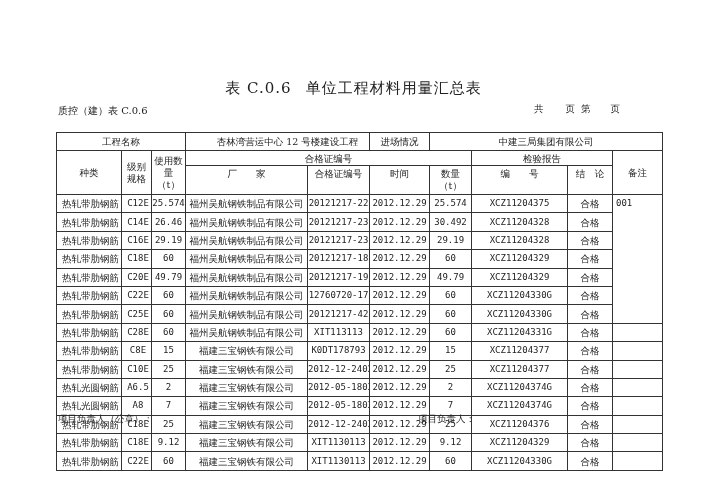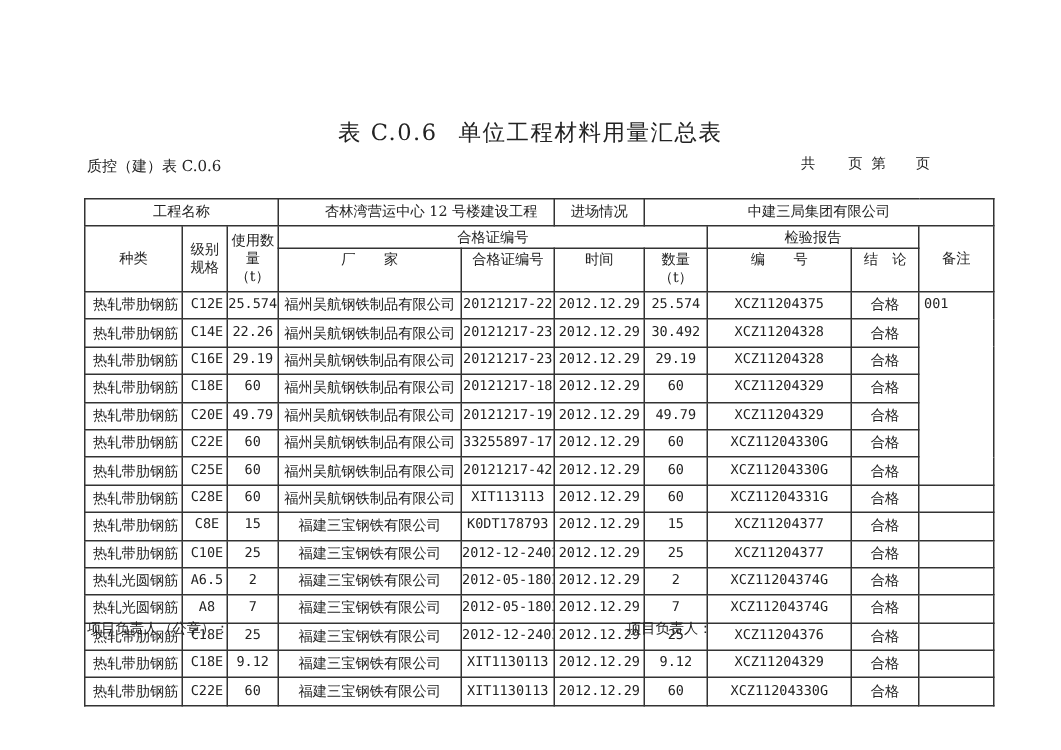--- a/index.html
+++ b/index.html
@@ -101,21 +101,21 @@
         <td class="mono">20121217-22</td>
         <td class="mono">2012.12.29</td>
         <td class="mono">25.574</td>
         <td class="mono">XCZ11204375</td>
         <td>合格</td>
         <td class="remark mono" rowspan="7">001</td>
       </tr>
       <tr class="drow">
         <td class="left">热轧带肋钢筋</td>
         <td class="left mono">C14E</td>
-        <td class="mono">22.26</td>
+        <td class="mono">26.46</td>
         <td>福州吴航钢铁制品有限公司</td>
         <td class="mono">20121217-23</td>
         <td class="mono">2012.12.29</td>
         <td class="mono">30.492</td>
         <td class="mono">XCZ11204328</td>
         <td>合格</td>
       </tr>
       <tr class="drow">
         <td class="left">热轧带肋钢筋</td>
         <td class="left mono">C16E</td>
@@ -147,21 +147,21 @@
         <td class="mono">2012.12.29</td>
         <td class="mono">49.79</td>
         <td class="mono">XCZ11204329</td>
         <td>合格</td>
       </tr>
       <tr class="drow">
         <td class="left">热轧带肋钢筋</td>
         <td class="left mono">C22E</td>
         <td class="mono">60</td>
         <td>福州吴航钢铁制品有限公司</td>
-        <td class="mono">33255897-17</td>
+        <td class="mono">12760720-17</td>
         <td class="mono">2012.12.29</td>
         <td class="mono">60</td>
         <td class="mono">XCZ11204330G</td>
         <td>合格</td>
       </tr>
       <tr class="drow">
         <td class="left">热轧带肋钢筋</td>
         <td class="left mono">C25E</td>
         <td class="mono">60</td>
         <td>福州吴航钢铁制品有限公司</td>

